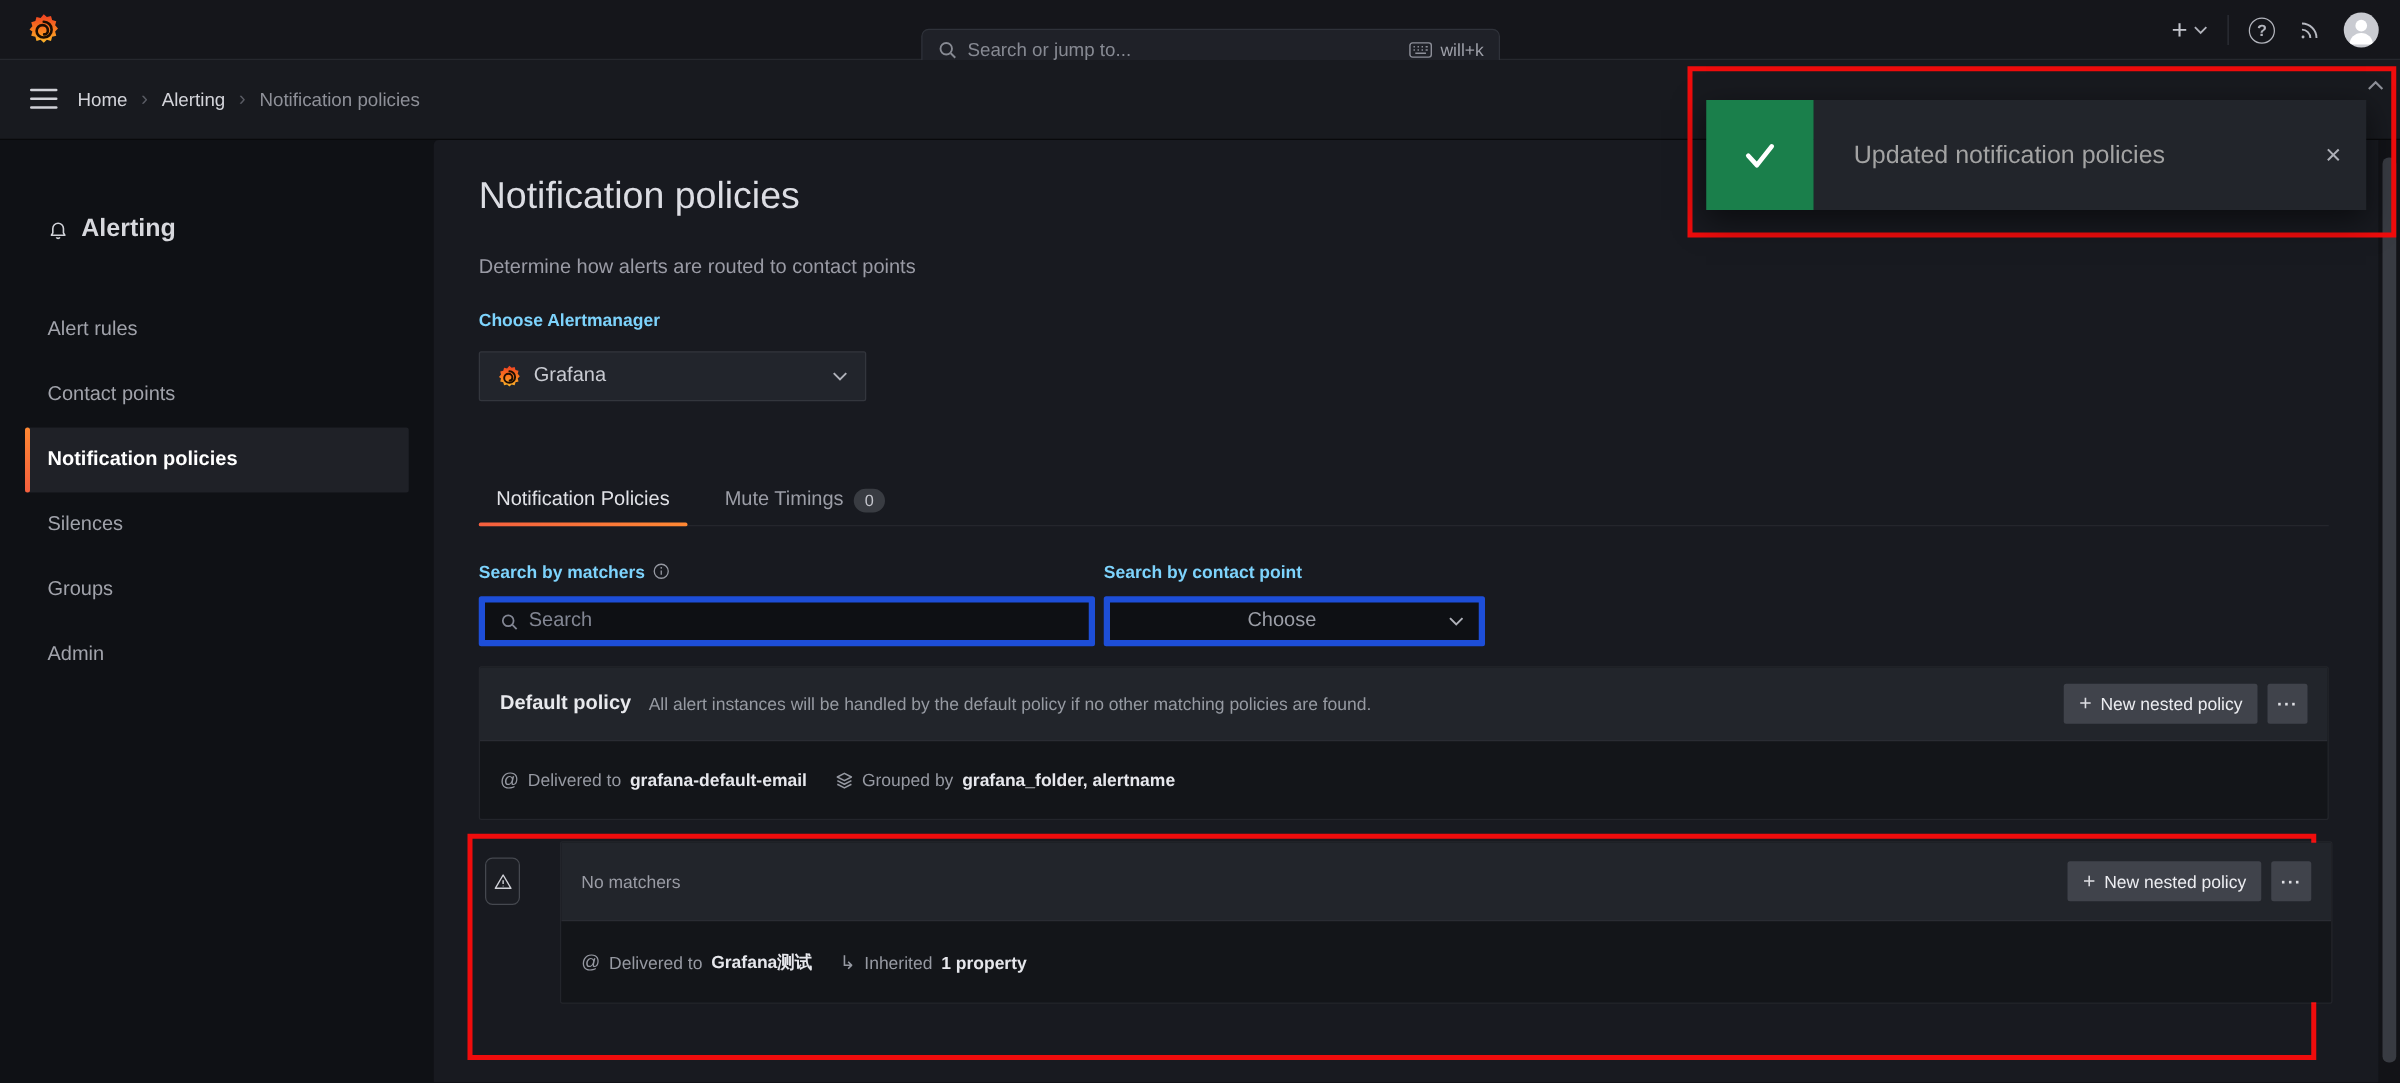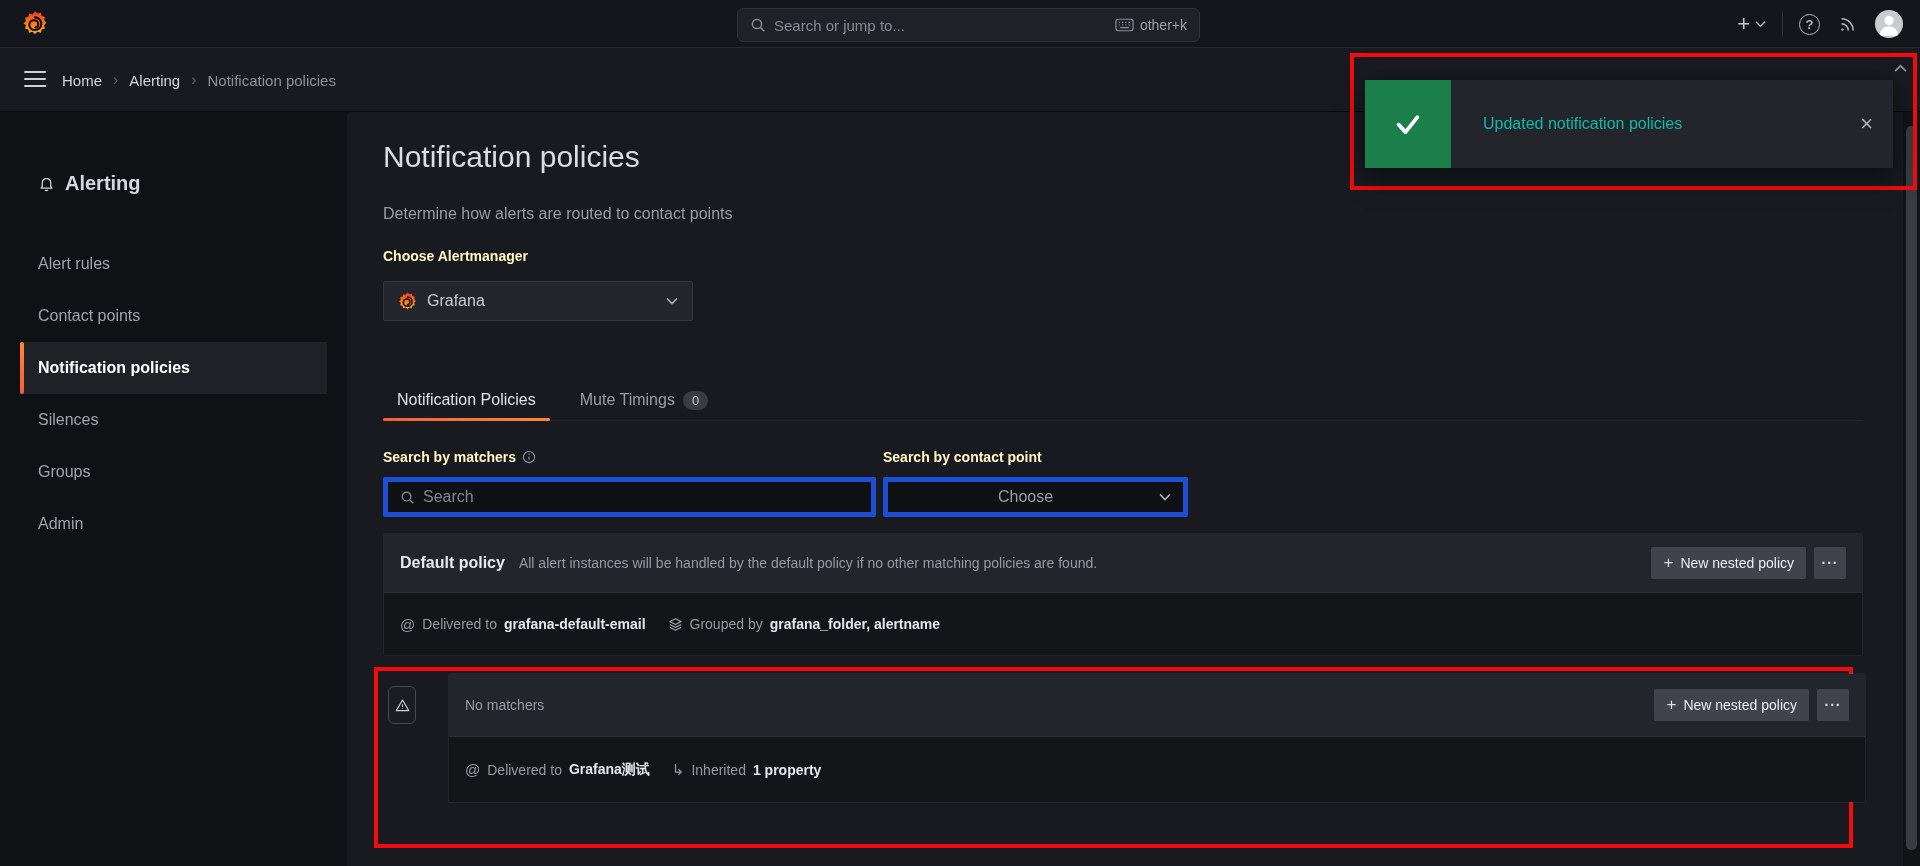--- a/index.html
+++ b/index.html
@@ -5,21 +5,21 @@
   * { box-sizing: border-box; margin: 0; padding: 0; }
   html, body { background: #0f1115; overflow: hidden; }
   body { font-family: "Liberation Sans", sans-serif; color: #ccccdc; }
   .app { position: relative; width: 1920px; height: 866px; background: #0f1115; overflow: hidden; }
   .abs { position: absolute; }
   svg { display: block; }
 
   
   .topnav { left:0; top:0; width:1920px; height:48px; background:#15161b; border-bottom:1px solid #26282e; }
   .logo { left:22px; top:10px; }
-  .searchbox { left:737px; top:8px; width:463px; height:33px; background:#1f2128; border:1px solid #2f323a;
+  .searchbox { left:737px; top:23px; width:463px; height:33px; background:#1f2128; border:1px solid #2f323a;
                border-radius:6px; display:flex; align-items:center; padding:16px 12px; gap:8px; }
   .searchbox input { flex:1; background:transparent; border:none; outline:none; color:#c9cad1;
                      font-size:15px; font-family:"Liberation Sans",sans-serif; }
   .searchbox input::placeholder { color:#878a93; }
   .shortcut { display:flex; align-items:center; gap:6px; color:#9d9fa8; font-size:14px; }
   .nav-right { right:17px; top:0; height:48px; display:flex; align-items:center; }
   .plus-group { display:flex; align-items:center; gap:5px; margin-right:16px; cursor:pointer; }
   .plus-glyph { font-size:22px; font-weight:300; color:#c3c5cc; line-height:20px; }
   .nav-divider { width:1px; height:24px; background:#2e3138; margin-right:16px; }
   .help-circle { width:21px; height:21px; border:1.7px solid #b3b5bd; border-radius:50%; color:#b3b5bd;
@@ -43,21 +43,21 @@
   .side-item { height:52px; display:flex; align-items:center; padding-left:18px; font-size:16px;
                color:#a1a3ab; cursor:pointer; position:relative; border-radius:2px; }
   .side-item.active { background:#1f2127; color:#ffffff; font-weight:700; }
   .side-item.active::before { content:""; position:absolute; left:0; top:0; bottom:0; width:4px;
                border-radius:2px; background:linear-gradient(180deg,#ff8833 0%,#f55f3e 100%); }
 
   
   .main-pane { left:347px; top:112px; width:1556px; height:754px; background:#181a20; border-top-left-radius:4px; }
   .page-title { left:383px; top:140px; font-size:30px; font-weight:500; color:#dcdde3; }
   .page-subtitle { left:383px; top:205px; font-size:16px; color:#9a9ba5; }
-  .field-label { font-size:14px; font-weight:700; color:#fef9c3; display:flex; align-items:center; gap:6px; }
+  .field-label { font-size:14px; font-weight:700; color:#7dd3fc; display:flex; align-items:center; gap:6px; }
   .am-label { left:383px; top:248px; }
   .am-picker { left:383px; top:281px; width:310px; height:40px; background:#22252c; border:1px solid #33363d;
                border-radius:2px; display:flex; align-items:center; padding:0 14px; gap:10px; cursor:pointer; }
   .am-value { flex:1; font-size:16px; color:#c9cbd2; }
 
   
   .tabs { left:383px; top:380px; width:1480px; height:41px; border-bottom:1px solid #24262c; display:flex; gap:16px; }
   .tab { position:relative; height:40px; padding:0 14px; display:flex; align-items:center; gap:8px;
          font-size:16px; color:#9b9da6; cursor:pointer; }
   .tab.active { color:#e1e2e7; font-weight:500; }
@@ -106,21 +106,21 @@
               background:#1b1d23; display:flex; align-items:center; justify-content:center; }
   .nested-card { left:448px; top:673px; width:1418px; }
   .nested-card .card-header { height:62px; }
   .nested-card .card-body { height:66px; }
   .nested-title { font-size:14px; color:#9a9ca5; }
 
   
   .toast { left:1365px; top:80px; width:528px; height:88px; display:flex; box-shadow:0 8px 24px rgba(0,0,0,0.55); }
   .toast-status { width:86px; background:#1a7f4b; display:flex; align-items:center; justify-content:center; }
   .toast-content { flex:1; background:#22252b; display:flex; align-items:center; padding:0 56px 0 32px; position:relative; }
-  .toast-title { font-size:16px; font-weight:500; color:#14b8a6; }
+  .toast-title { font-size:20px; font-weight:500; color:#a3a3a3; }
   .toast-close { position:absolute; right:20px; top:50%; transform:translateY(-50%); font-size:22px;
                  color:#aeb0b8; cursor:pointer; line-height:1; }
   .scroll-up-arrow { left:1894px; top:64px; }
 
   
   .scroll-track { left:1903px; top:112px; width:17px; height:754px; background:#121317; }
   .scroll-thumb { left:1906px; top:126px; width:11px; height:724px; background:#383b42; border-radius:5px; cursor:pointer; }
 </style>
 </head>
 <body>
@@ -150,21 +150,21 @@
         </svg>
       </span>
       <input type="text" placeholder="Search or jump to..." style="">
       <span class="shortcut">
         <span>
           <svg viewBox="0 0 20 14" width="19" height="14" fill="none" stroke="#8d8f99" stroke-width="1.2">
             <rect x="1" y="1" width="18" height="12" rx="2.2"></rect>
             <path d="M4 4.3h1.2M7.4 4.3h1.2M10.8 4.3h1.2M14.2 4.3h1.8M4 7h1.2M7.4 7h1.2M10.8 7h1.2M14.2 7h1.8M5.5 9.8h9"></path>
           </svg>
         </span>
-        <span>other+k</span>
+        <span>will+k</span>
       </span>
     </div>
 
     <div class="abs nav-right">
       <span class="plus-group">
         <span class="plus-glyph">+</span>
         <svg viewBox="0 0 12 8" width="11" height="8" fill="none" stroke="#b0b2ba" stroke-width="1.6">
             <path d="M1 1.5 6 6.5 11 1.5"></path>
           </svg>
       </span>

